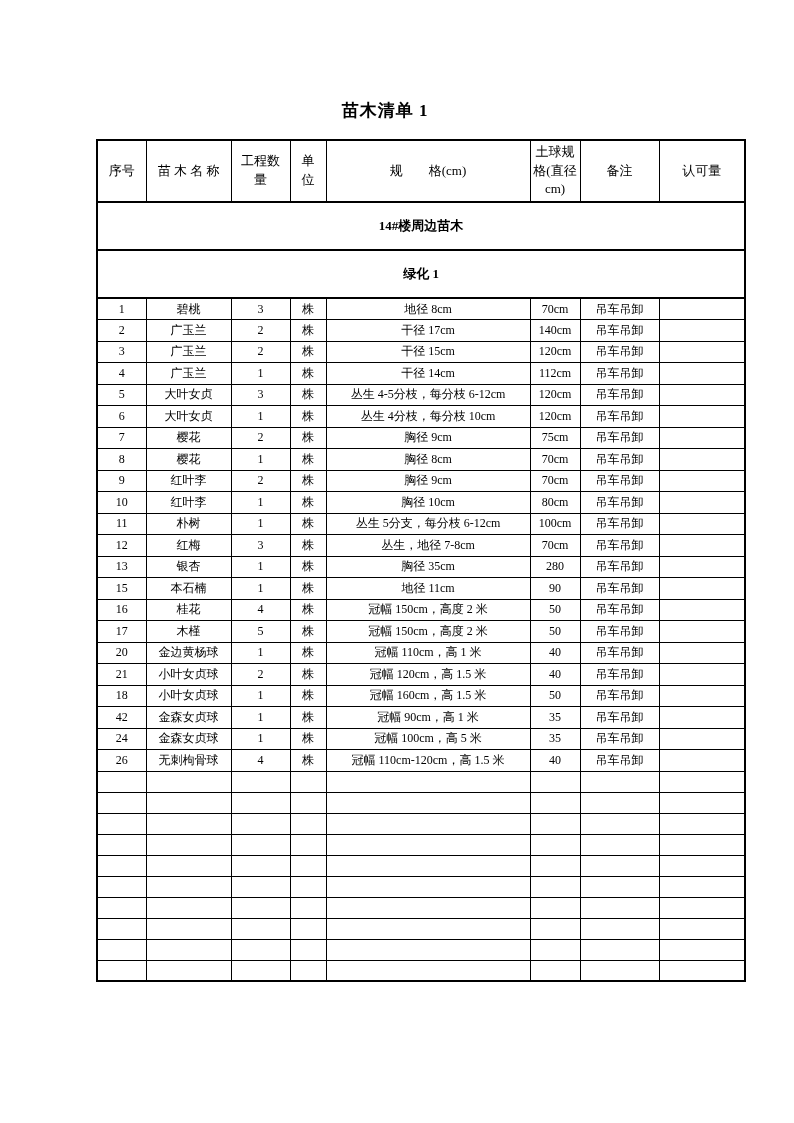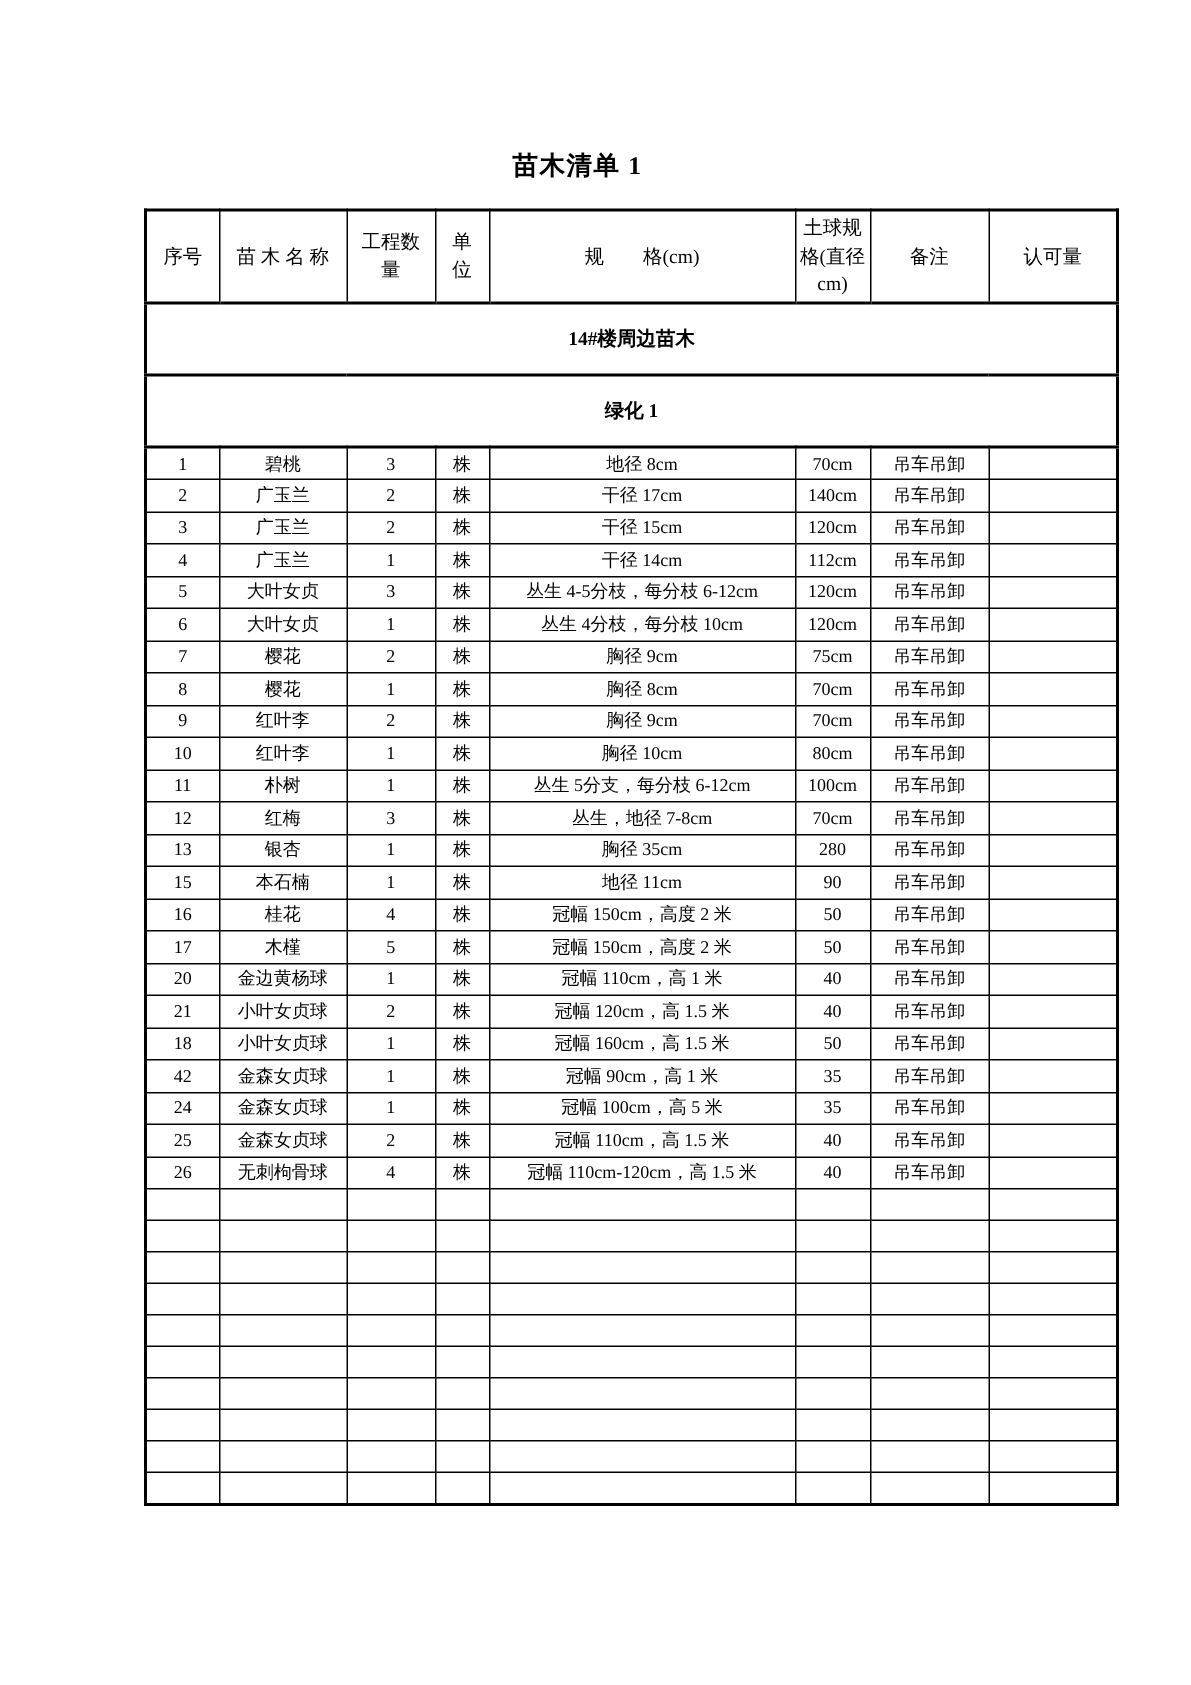--- a/index.html
+++ b/index.html
@@ -296,30 +296,20 @@
         <td>24</td>
         <td>金森女贞球</td>
         <td>1</td>
         <td>株</td>
         <td>冠幅 100cm，高 5 米</td>
         <td>35</td>
         <td>吊车吊卸</td>
         <td></td>
       </tr>
       <tr class="data-row">
-        <td>25</td>
-        <td>金森女贞球</td>
-        <td>2</td>
-        <td>株</td>
-        <td>冠幅 110cm，高 1.5 米</td>
-        <td>40</td>
-        <td>吊车吊卸</td>
-        <td></td>
-      </tr>
-      <tr class="data-row">
         <td>26</td>
         <td>无刺枸骨球</td>
         <td>4</td>
         <td>株</td>
         <td>冠幅 110cm-120cm，高 1.5 米</td>
         <td>40</td>
         <td>吊车吊卸</td>
         <td></td>
       </tr>
       <tr class="empty-row">

